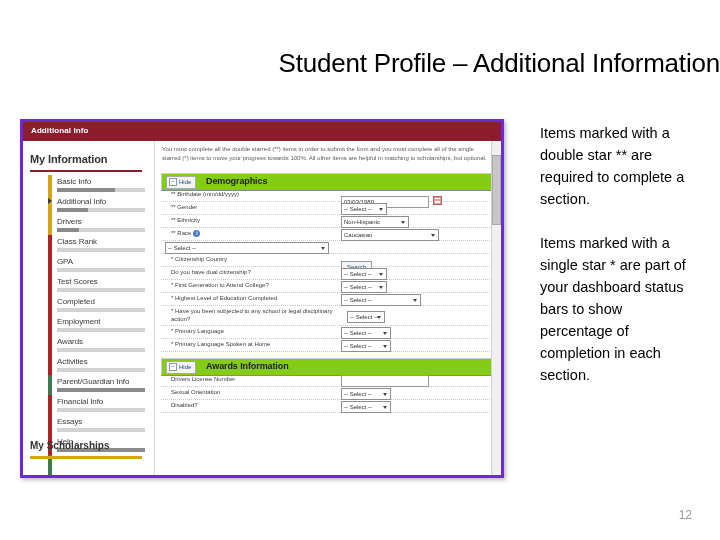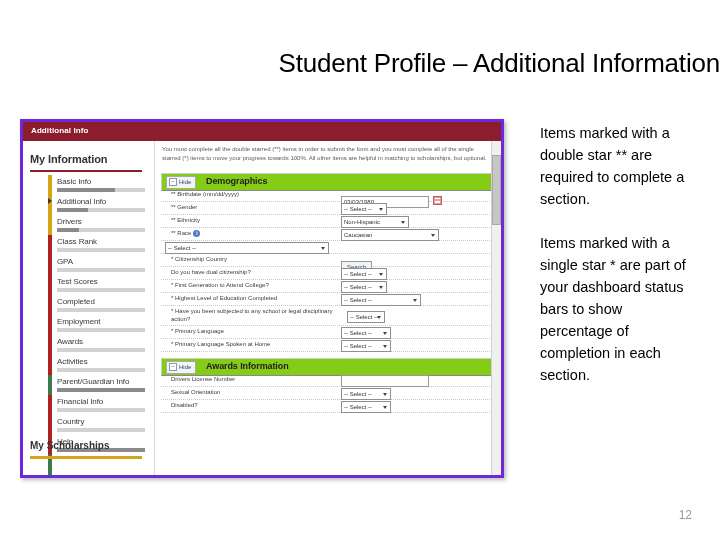--- a/index.html
+++ b/index.html
@@ -459,21 +459,21 @@
             <div class="nav-bar-fill" style="width: 88px;"></div>
           </div>
         </div>
         <div class="nav-item">
           <div class="nav-label">Financial Info</div>
           <div class="nav-bar-track">
             <div class="nav-bar-fill" style="width: 0px;"></div>
           </div>
         </div>
         <div class="nav-item">
-          <div class="nav-label">Country</div>
+          <div class="nav-label">Essays</div>
           <div class="nav-bar-track">
             <div class="nav-bar-fill" style="width: 0px;"></div>
           </div>
         </div>
         <div class="nav-item">
           <div class="nav-label">Help</div>
           <div class="nav-bar-track">
             <div class="nav-bar-fill" style="width: 88px;"></div>
           </div>
         </div>

